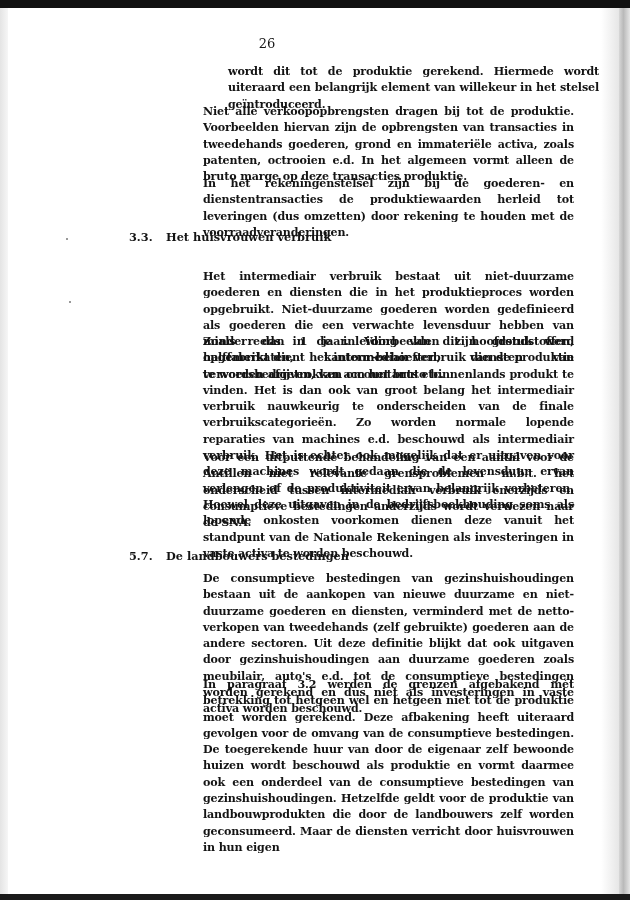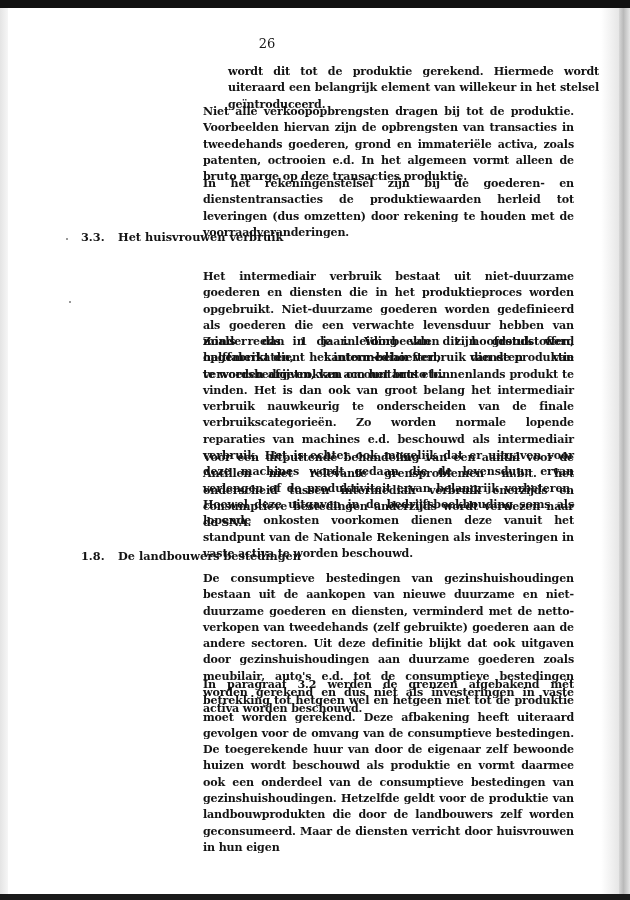--- a/index.html
+++ b/index.html
@@ -22,21 +22,21 @@
     font-size: 13px; padding-left: 20px; box-sizing: border-box;
   }
   .para {
     position: absolute; left: 203px; width: 371px;
     font-size: 11.1px; line-height: 16.3px; font-weight: bold;
     text-align: justify; margin: 0; letter-spacing: -0.15px;
   }
   .heading {
     position: absolute; left: 81px; font-size: 11.3px; font-weight: bold; margin: 0;
   }
-  .heading .num { display: inline-block; width: 37px; }
+  .heading .num { display: inline-block; width: 37px; margin-left: 48px; }
   .dot { position: absolute; width: 2px; height: 2px; background: #777; border-radius: 1px; }
 </style>
 </head>
 <body>
 
 <div class="left-edge"></div>
 <div class="top-bar"></div>
 <div class="right-shadow"></div>
 <div class="right-edge"></div>
 <div class="bottom-bar"></div>
@@ -51,17 +51,17 @@
 <h2 class="heading" style="top:230px;">
   <span class="num">3.3.</span><span>Het huisvrouwen verbruik</span>
 </h2>
 
 <p class="para" style="top:269px;">Het intermediair verbruik bestaat uit niet-duurzame goederen en diensten die in het produktieproces worden opgebruikt. Niet-duurzame goederen worden gedefinieerd als goederen die een verwachte levensduur hebben van minder dan 1 jaar. Voorbeelden zijn grondstoffen, halffabrikaten, kantoor-behoeften, diensten van vervoersbedrijven, van accountants etc.</p>
 <div class="dot" style="left:69px; top:301px;"></div>
 <p class="para" style="top:334px;">Zoals reeds in de inleiding van dit hoofdstuk werd opgemerkt dient het intermediair verbruik van de produktie te worden afgetrokken om het bruto binnenlands produkt te vinden. Het is dan ook van groot belang het intermediair verbruik nauwkeurig te onderscheiden van de finale verbruikscategorieën. Zo worden normale lopende reparaties van machines e.d. beschouwd als intermediair verbruik. Het is echter ook mogelijk dat er uitgaven voor deze machines wordt gedaan die de levensduur ervan verlengen of de produktiviteit ervan belangrijk verbeteren. Hoewel deze uitgaven in de bedrijfsboekhouding soms als lopende onkosten voorkomen dienen deze vanuit het standpunt van de Nationale Rekeningen als investeringen in vaste activa te worden beschouwd.</p>
 <p class="para" style="top:450px;">Voor een uitputtende behandeling van een aantal voor de Antillen niet relevante grensproblemen m.b.t. het onderscheid tussen intermediair verbruik enerzijds en consumptieve bestedingen anderzijds wordt verwezen naar de SNA.</p>
 
 <h2 class="heading" style="top:549px;">
-  <span class="num">1.8.</span><span>De landbouwers bestedingen</span>
+  <span class="num">5.7.</span><span>De landbouwers bestedingen</span>
 </h2>
 
 <p class="para" style="top:571px;">De consumptieve bestedingen van gezinshuishoudingen bestaan uit de aankopen van nieuwe duurzame en niet- duurzame goederen en diensten, verminderd met de netto-verkopen van tweedehands (zelf gebruikte) goederen aan de andere sectoren. Uit deze definitie blijkt dat ook uitgaven door gezinshuishoudingen aan duurzame goederen zoals meubilair, auto's e.d. tot de consumptieve bestedingen worden gerekend en dus niet als investeringen in vaste activa worden beschouwd.</p>
 <p class="para" style="top:677px;">In paragraaf 3.2 werden de grenzen afgebakend mèt betrekking tot hetgeen wel en hetgeen niet tot de produktie moet worden gerekend. Deze afbakening heeft uiteraard gevolgen voor de omvang van de consumptieve bestedingen. De toegerekende huur van door de eigenaar zelf bewoonde huizen wordt beschouwd als produktie en vormt daarmee ook een onderdeel van de consumptieve bestedingen van gezinshuishoudingen. Hetzelfde geldt voor de produktie van landbouwprodukten die door de landbouwers zelf worden geconsumeerd. Maar de diensten verricht door huisvrouwen in hun eigen</p>
 
 </body></html>

